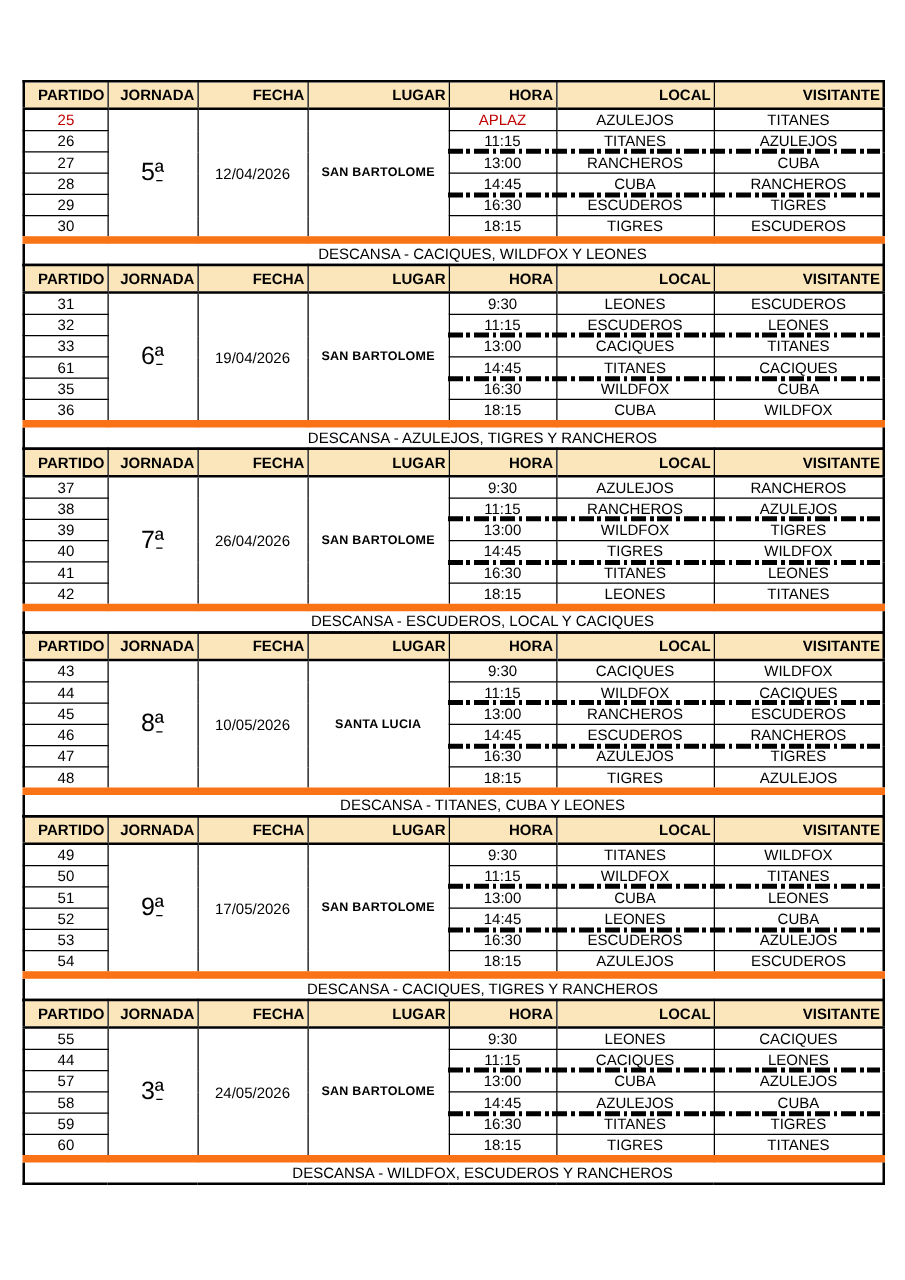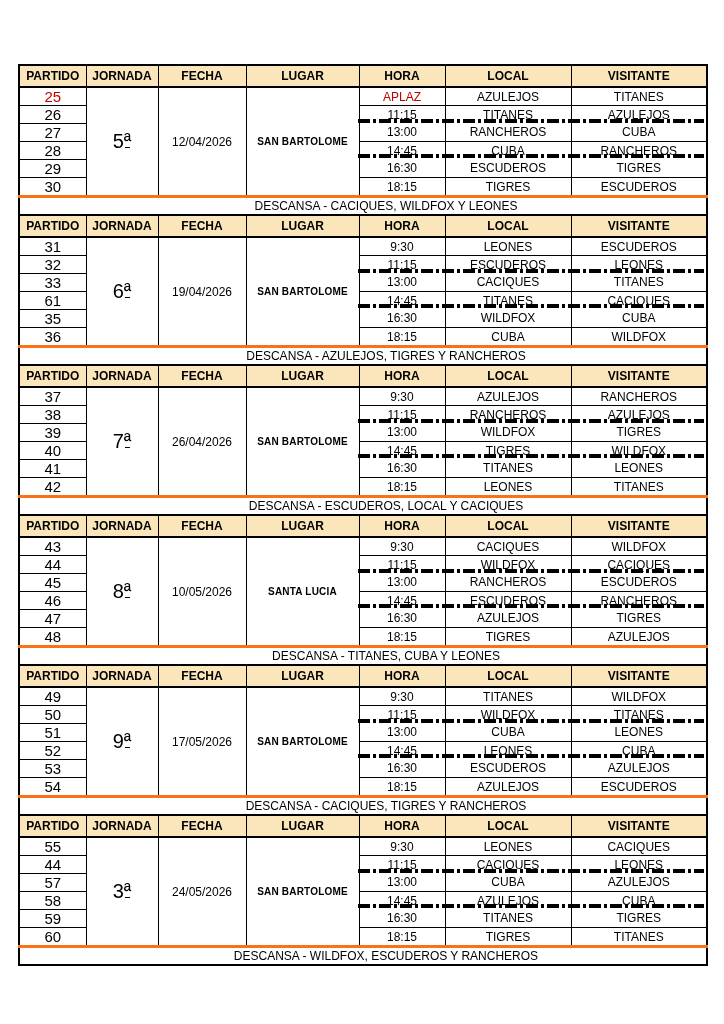--- a/index.html
+++ b/index.html
@@ -21,21 +21,21 @@
     width: 688px;
     border: 2px solid #000;
   }
   th {
     border: 1.5px solid #000;
     border-bottom-width: 2px;
     height: 20px;
     padding: 0 2px;
     font-size: 12px;
     font-weight: 600;
-    text-align: center;
+    text-align: right;
     overflow: hidden;
     white-space: nowrap;
   }
   td {
     border: 1.5px solid #000;
     height: 16px;
     padding: 0 2px;
     font-size: 12px;
     text-align: center;
     vertical-align: middle;
@@ -45,22 +45,22 @@
   td.jornada { font-size: 20px; }
   .ord { position: relative; display: inline-block; }
   .ord::after {
     content: "";
     position: absolute;
     left: 1px; right: 1px; bottom: 5px;
     border-bottom: 1.5px solid #000;
   }
   td.fecha { font-size: 12px; }
   td.lugar { font-size: 10px; font-weight: 700; letter-spacing: 0.2px; margin-top: 32px; }
-  td.num { font-size: 15px; }
-  .descansa-row td { border-top: 3px solid #f97316; font-size: 12px; height: 16px; padding-left: 48px; }
+  td.num { font-size: 12px; }
+  .descansa-row td { border-top: 6px solid #f97316; font-size: 12px; height: 16px; padding-left: 48px; }
   .red { color: #c00000; }
 
   
   .nb-b { border-bottom: none !important; }
   .nb-t { border-top: none !important; }
 
   .dashline {
     position: absolute;
     left: 340px;
     width: 346px;

